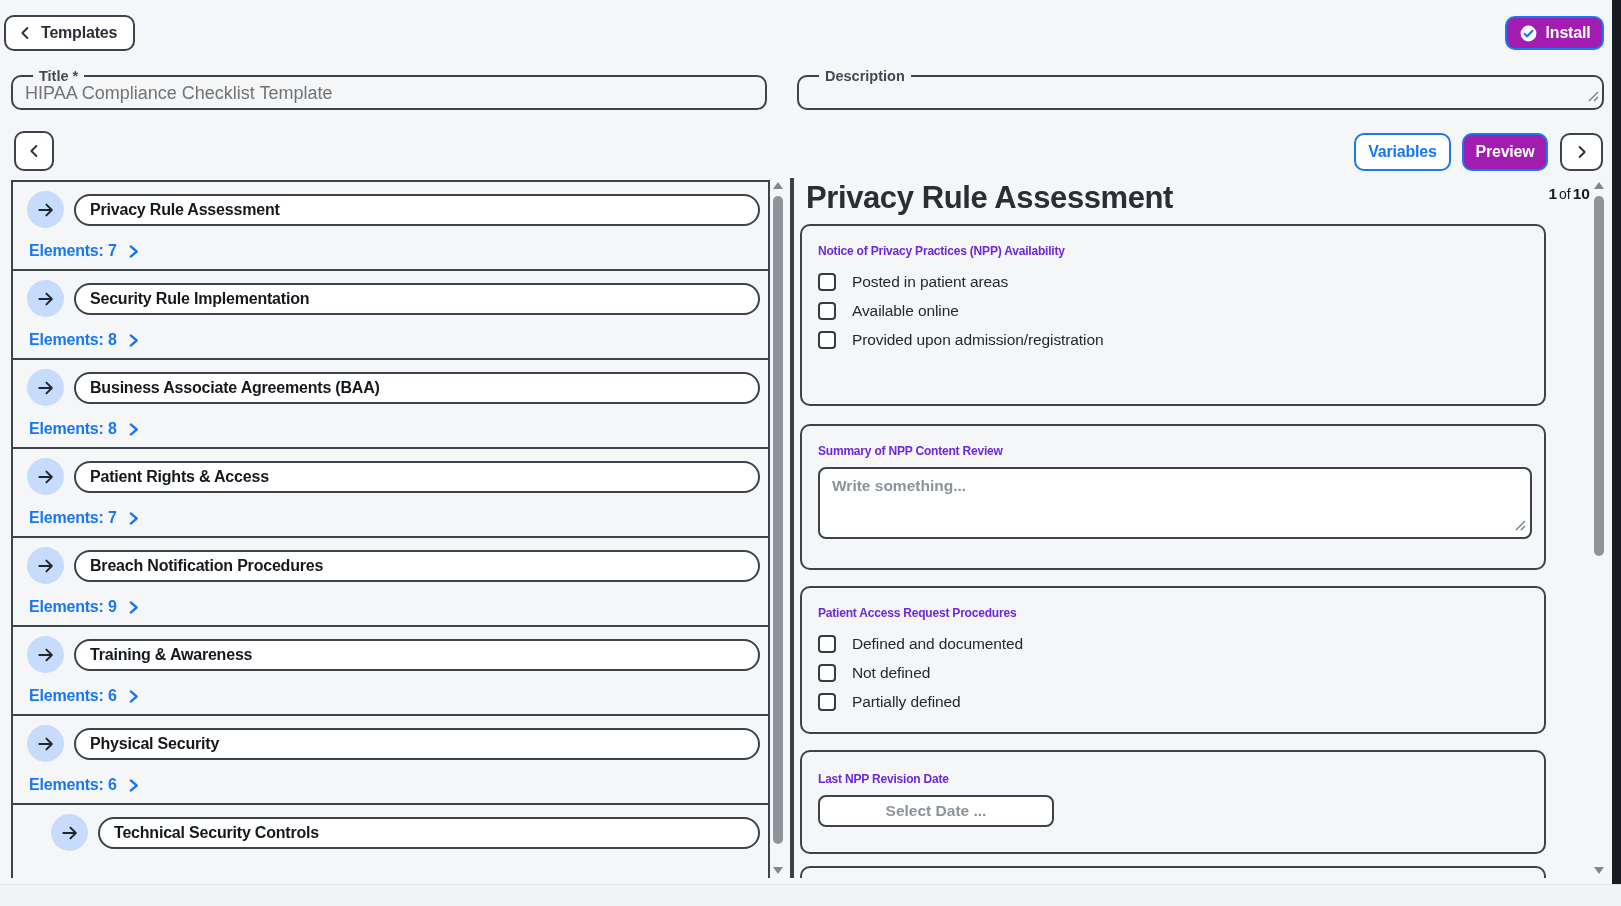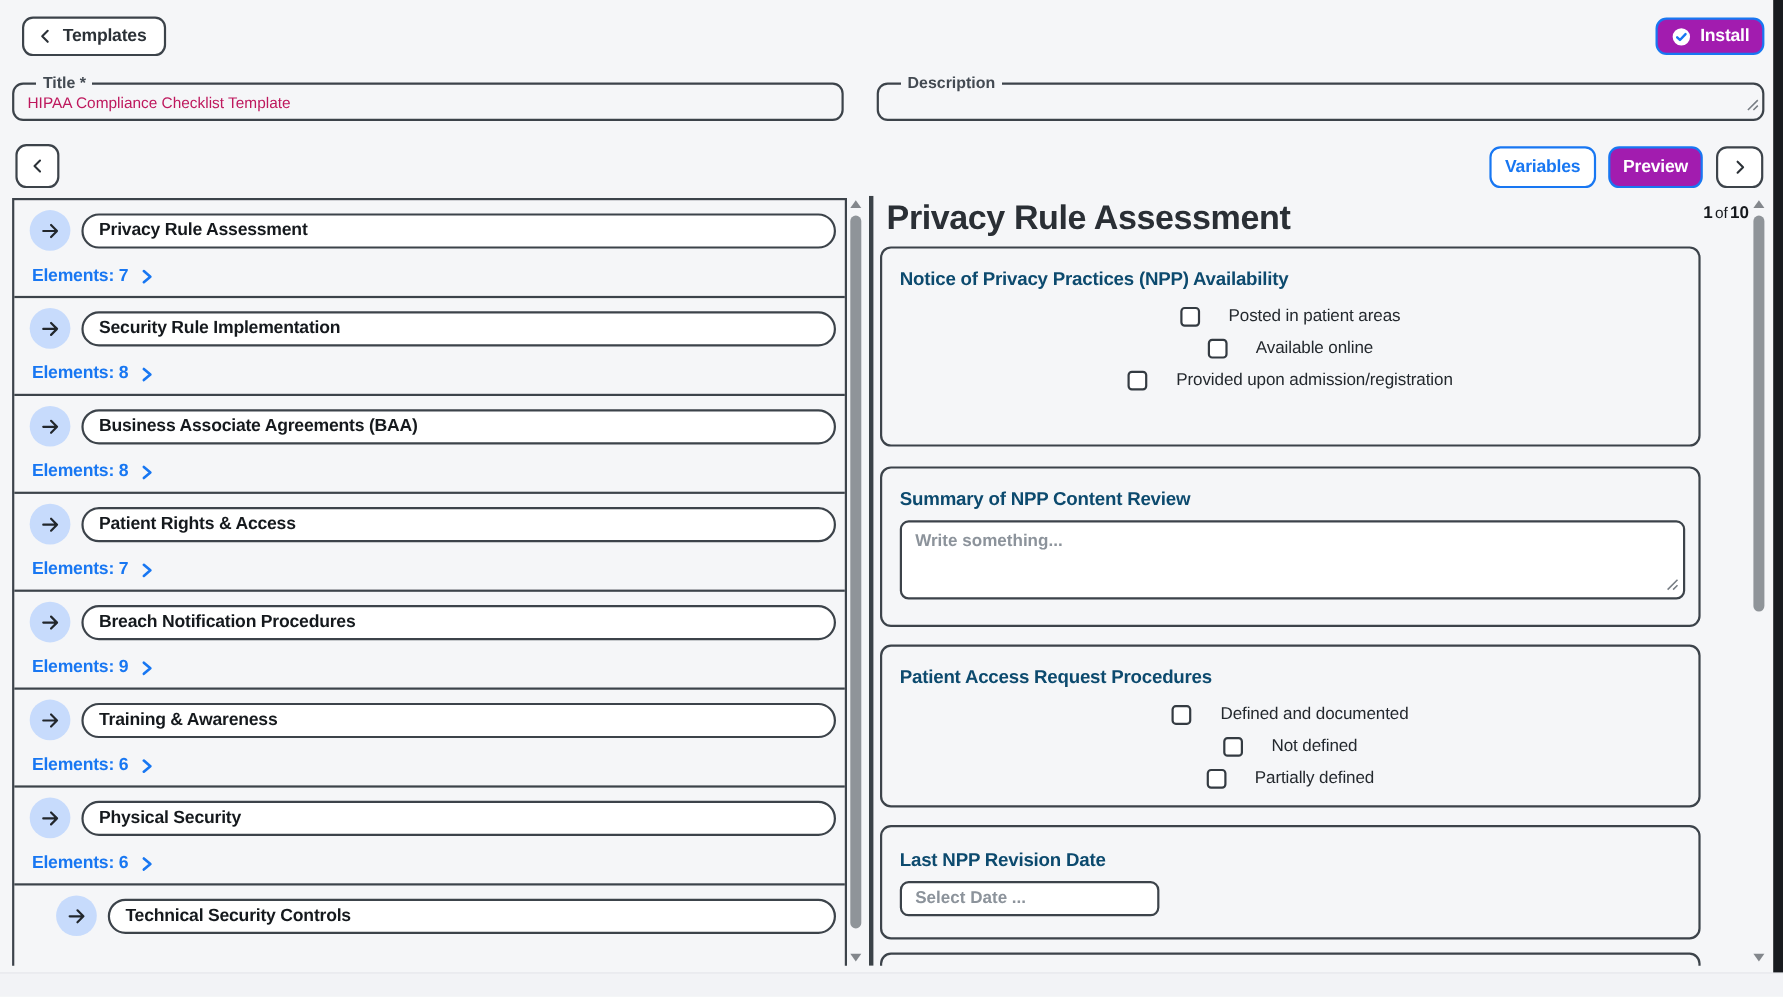--- a/index.html
+++ b/index.html
@@ -17,35 +17,35 @@
   .btn {
     position: absolute; display: inline-flex; align-items: center; justify-content: center;
     gap: 8px; border-radius: 10px; font-weight: bold; font-size: 16px; cursor: pointer;
     font-family: inherit; letter-spacing: -0.2px;
   }
   .btn-outline-dark { background: #ffffff; border: 2px solid #3c434a; color: #2b3137; }
   .btn-primary { background: #a21caf; border: 2px solid #1877f2; color: #ffffff; }
   .btn-outline-blue { background: #ffffff; border: 2px solid #1877f2; color: #1877f2; }
 
   
-  .templates-btn { left: 20px; top: 15px; height: 36px; padding: 0 16px 0 12px; }
+  .templates-btn { left: 4px; top: 15px; height: 36px; padding: 0 16px 0 12px; }
   .install-btn  { left: 1505px; top: 16px; width: 99px; height: 34px; padding: 0 10px; }
 
   fieldset.field {
     position: absolute; top: 68px; height: 42px;
     border: 2px solid #3c434a; border-radius: 10px; padding: 0 12px; background: transparent;
   }
   fieldset.field legend {
     margin-left: 8px; padding: 0 6px; font-size: 14.5px; font-weight: bold; color: #434a52;
   }
   .title-field { left: 11px; width: 756px; }
   .desc-field  { left: 797px; width: 807px; }
   .field input, .field textarea {
     border: 0; outline: 0; background: transparent; width: 100%;
-    font-family: inherit; font-size: 14px; color: #be185d; resize: none;
+    font-family: inherit; font-size: 18px; color: #737373; resize: none;
     height: 22px; line-height: 22px; margin-top: -2px;
   }
   .resize-handle { position: absolute; right: 3px; bottom: 2px; pointer-events: none; }
 
   
   .prev-btn { left: 14px;  top: 131px; width: 40px; height: 40px; }
   .variables-btn { left: 1354px; top: 133px; width: 97px; height: 38px; }
   .preview-btn   { left: 1462px; top: 133px; width: 86px; height: 38px; }
   .next-btn      { left: 1560px; top: 133px; width: 43px; height: 38px; }
 
@@ -99,39 +99,39 @@
   .card {
     position: absolute; left: 800px; width: 746px;
     border: 2px solid #3c434a; border-radius: 10px; background: #f5f6f8;
     padding: 18px 16px 0 16px;
   }
   .card-1 { top: 46px;  height: 182px; }
   .card-2 { top: 246px; height: 146px; }
   .card-3 { top: 408px; height: 148px; }
   .card-4 { top: 572px; height: 104px; padding-top: 20px; }
   .card-5 { top: 688px; height: 60px; }
-  .card-title { font-size: 17px; font-weight: bold; color: #0c4a6e; margin-bottom: 9px; letter-spacing: -0.2px; }
-  .opt { display: flex; align-items: center; gap: 26px; height: 29px; cursor: default; justify-content: center; }
+  .card-title { font-size: 12px; font-weight: bold; color: #6d28d9; margin-bottom: 9px; letter-spacing: -0.2px; }
+  .opt { display: flex; align-items: center; gap: 16px; height: 29px; cursor: default; }
   .cb {
     width: 18px; height: 18px; border: 2px solid #343b42; border-radius: 4px;
     background: #ffffff; flex: 0 0 auto; cursor: pointer;
   }
   .opt-label { font-size: 15.5px; color: #24292e; letter-spacing: -0.1px; }
 
   .textarea-wrap { position: relative; width: 714px; }
   .big-textarea {
     width: 714px; height: 72px; border: 2px solid #3c434a; border-radius: 8px; background: #ffffff;
     font-family: inherit; font-size: 15.5px; font-weight: bold; color: #16191d;
     padding: 8px 12px; resize: none; outline: 0;
   }
   .big-textarea::placeholder, .date-input::placeholder { color: #8c939b; font-weight: bold; opacity: 1; }
   .date-input {
     width: 236px; height: 32px; border: 2px solid #3c434a; border-radius: 8px; background: #ffffff;
     font-family: inherit; font-size: 15.5px; font-weight: normal; color: #16191d;
-    padding: 0 12px; outline: 0;
+    padding: 0 12px; outline: 0; text-align: center;
   }
 
   
   .bottom-strip { position: absolute; left: 0; top: 884px; width: 1621px; height: 22px; background: #f2f3f6; border-top: 1px solid #e4e5e9; }
   .right-edge   { position: absolute; left: 1612px; top: 0; width: 9px; height: 884px; background: #181b1f; }
 </style>
 </head>
 <body>
 
 <div class="screen">

